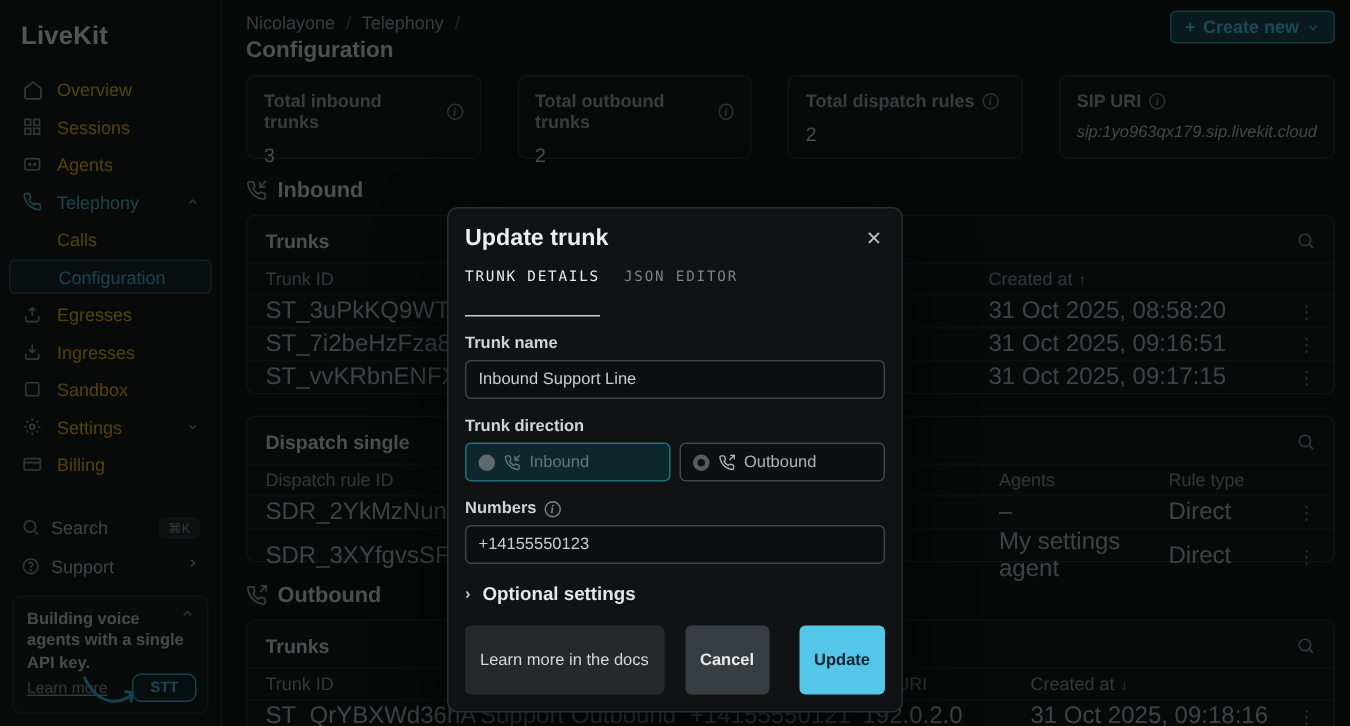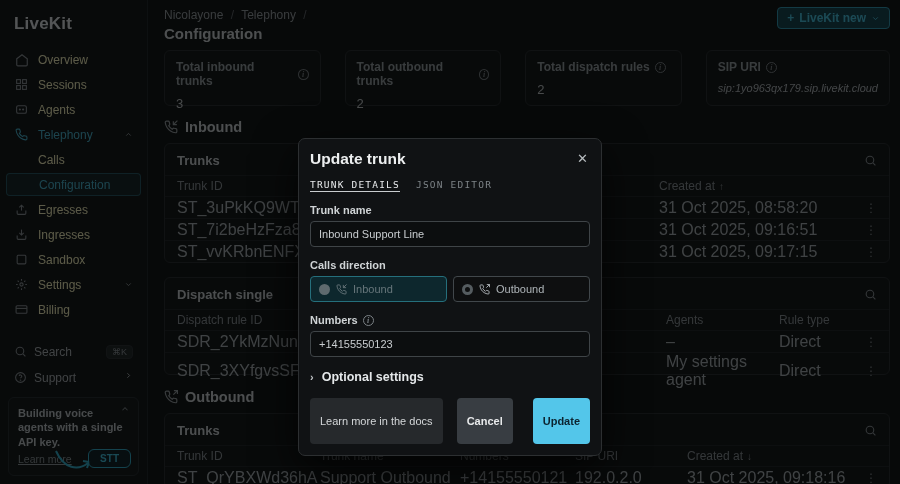--- a/index.html
+++ b/index.html
@@ -5,21 +5,21 @@
   * { margin:0; padding:0; box-sizing:border-box; }
   html,body { width:900px; height:484px; overflow:hidden; background:#0b0c0d;
     font-family:"Liberation Sans", sans-serif; color:#b6bbbe; }
 
   
   .sidebar { position:absolute; left:0; top:0; width:148px; height:484px;
     background:#0d0f10; border-right:1px solid #1d2124; z-index:1; }
   .logo { padding:14px 14px 10px; font-size:17px; font-weight:bold; color:#e8eaec; letter-spacing:.2px; }
   .nav { display:flex; flex-direction:column; gap:2px; padding:4px 6px; }
   .nav-item { display:flex; align-items:center; gap:9px; height:23px; padding:0 8px;
-    border-radius:4px; font-size:12px; color:#fef9c3; cursor:pointer; }
+    border-radius:4px; font-size:12px; color:#eab308; cursor:pointer; }
   .nav-item .nicon { width:15px; height:15px; flex:0 0 15px; color:#8d9398; display:flex; align-items:center; justify-content:center; }
   .nav-item .spacer { flex:1; }
   .nav-item .chev { color:#8b9195; font-size:10px; }
   .nav-item.active-parent, .nav-item.active-parent .nicon { color:#46b7d4; }
   .nav-item.sub { padding-left:32px; }
   .nav-item.active-sub { background:rgba(46,166,194,.10); border:1px solid rgba(70,183,212,.35); color:#46b7d4; }
   .sidebar-bottom { position:absolute; left:0; bottom:0; width:100%; }
   .side-row { display:flex; align-items:flex-start; gap:6px; padding:6px 14px; font-size:12px; color:#b0b5b9; cursor:pointer; }
   .side-row .nicon { width:14px; height:14px; color:#8d9398; }
   .side-row .spacer { flex:1; }
@@ -71,21 +71,21 @@
   
   .overlay { position:absolute; inset:0; background:rgba(6,7,8,.66); z-index:50; }
   .modal { position:absolute; left:calc(50% - 152px); top:138px; width:304px; z-index:60;
     background:#101214; border:1px solid #2c2f31; border-radius:7px; padding:11px;
     box-shadow:0 14px 44px rgba(0,0,0,.75); }
   .modal-title-row { display:flex; align-items:flex-start; justify-content:space-between; }
   .modal-title { font-size:15.5px; font-weight:bold; color:#eceeef; }
   .modal-close { color:#b9bec1; font-size:13px; cursor:pointer; line-height:1; padding:2px; }
   .tabs { display:flex; gap:16px; margin-top:11px; font-family:"DejaVu Sans Mono", monospace;
     font-size:9.5px; letter-spacing:1.2px; }
-  .tab { padding-bottom:1px; color:#7d8387; cursor:pointer; }
+  .tab { padding-bottom:20px; color:#7d8387; cursor:pointer; }
   .tab.active { color:#e8eaec; border-bottom:1px solid #c9cdcf; }
   .field-label { font-size:11px; font-weight:bold; color:#cfd3d5; margin:12px 0 5px; display:flex; align-items:center; gap:5px; }
   .text-input { width:100%; background:#0c0e0f; border:1px solid #3f4447; border-radius:4px;
     color:#c9cdd0; font-size:11px; padding:6px 8px; font-family:"Liberation Sans",sans-serif; }
   .dir-row { display:flex; gap:6px; }
   .dir-opt { flex:1; display:flex; align-items:center; gap:6px; border-radius:4px; padding:6px 8px;
     font-size:11px; cursor:pointer; }
   .dir-opt.selected { border:1px solid #256f7c; background:#0d272d; }
   .dir-opt.selected .dir-inner { opacity:.55; }
   .dir-opt.unselected { border:1px solid #41474b; background:#0e0f10; }
@@ -264,21 +264,21 @@
   <div class="topbar">
     <div class="breadcrumb">
       <span>Nicolayone</span>
       <span class="sep">/</span>
       <span>Telephony</span>
       <span class="sep">/</span>
     </div>
     <div class="page-title">Configuration</div>
     <div class="create-btn">
       <span>+</span>
-      <span>LiveKit new</span>
+      <span>Create new</span>
       <svg width="9" height="9" viewBox="0 0 24 24" fill="none" stroke="currentColor" stroke-width="2.5">
           <polyline points="6 9 12 15 18 9"></polyline>
         </svg>
     </div>
   </div>
 
   <div class="content">
 
     <div class="stats-row">
       <div class="stat-card c1">
@@ -434,21 +434,21 @@
     <span class="modal-close">✕</span>
   </div>
   <div class="tabs">
     <span class="tab active">TRUNK DETAILS</span>
     <span class="tab">JSON EDITOR</span>
   </div>
 
   <div class="field-label">Trunk name</div>
   <input class="text-input" type="text" value="Inbound Support Line" style="">
 
-  <div class="field-label">Calls direction</div>
+  <div class="field-label">Trunk direction</div>
   <div class="dir-row">
     <div class="dir-opt selected">
       <span class="radio-dot"></span>
       <span class="dir-inner">
         <svg width="11" height="11" viewBox="0 0 24 24" fill="none" stroke="currentColor" stroke-width="2">
             <path d="M22 16.9v3a2 2 0 0 1-2.2 2 19.8 19.8 0 0 1-8.6-3.1 19.5 19.5 0 0 1-6-6A19.8 19.8 0 0 1 2.1 4.1 2 2 0 0 1 4.1 2h3a2 2 0 0 1 2 1.7c.1 1 .4 1.9.7 2.8a2 2 0 0 1-.5 2.1L8.1 9.9a16 16 0 0 0 6 6l1.3-1.3a2 2 0 0 1 2.1-.4c.9.3 1.9.6 2.8.7a2 2 0 0 1 1.7 2z"></path>
             <polyline points="16 2 16 8 22 8"></polyline>
             <line x1="23" y1="1" x2="16" y2="8"></line>
           </svg>
         <span>Inbound</span>

